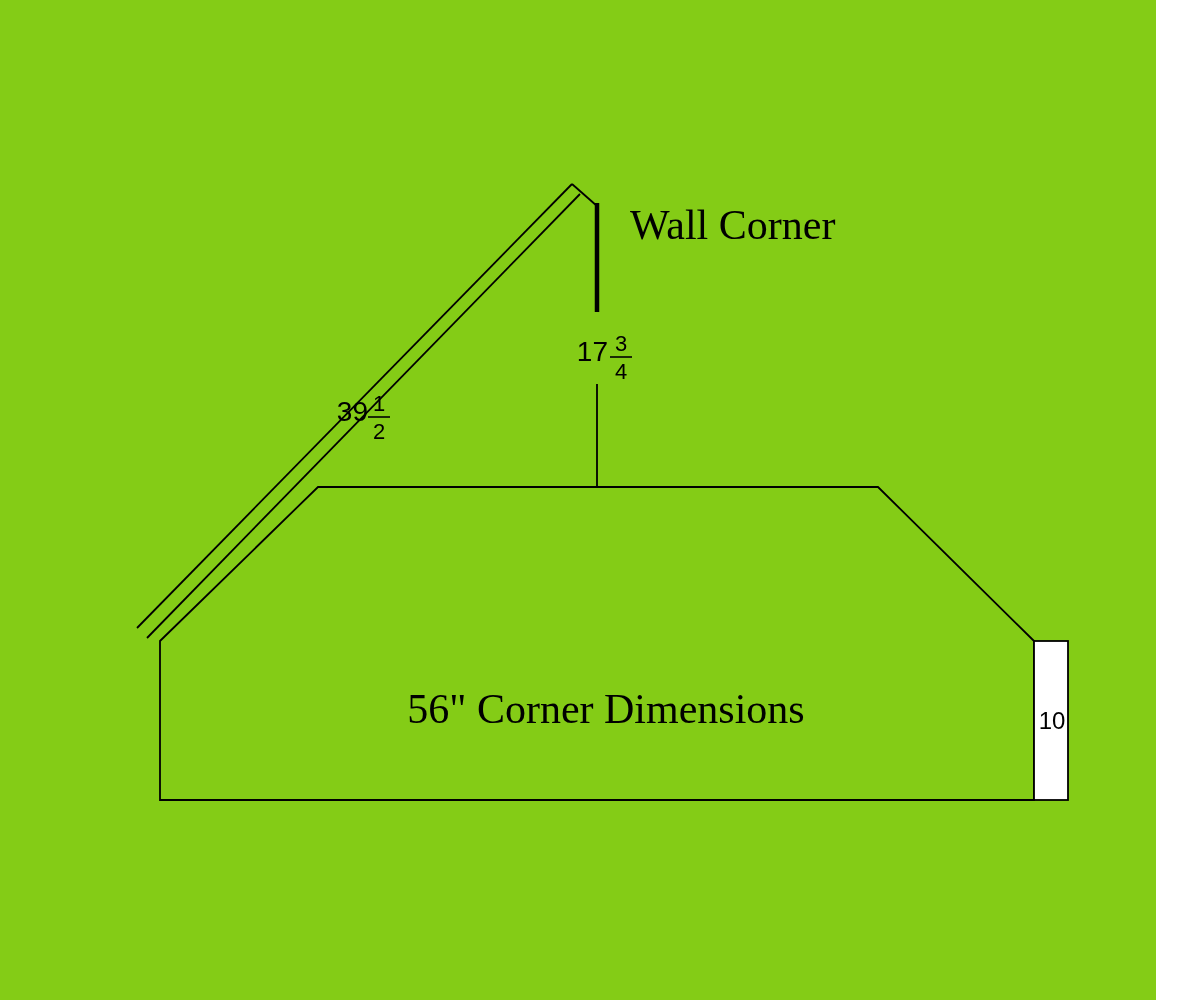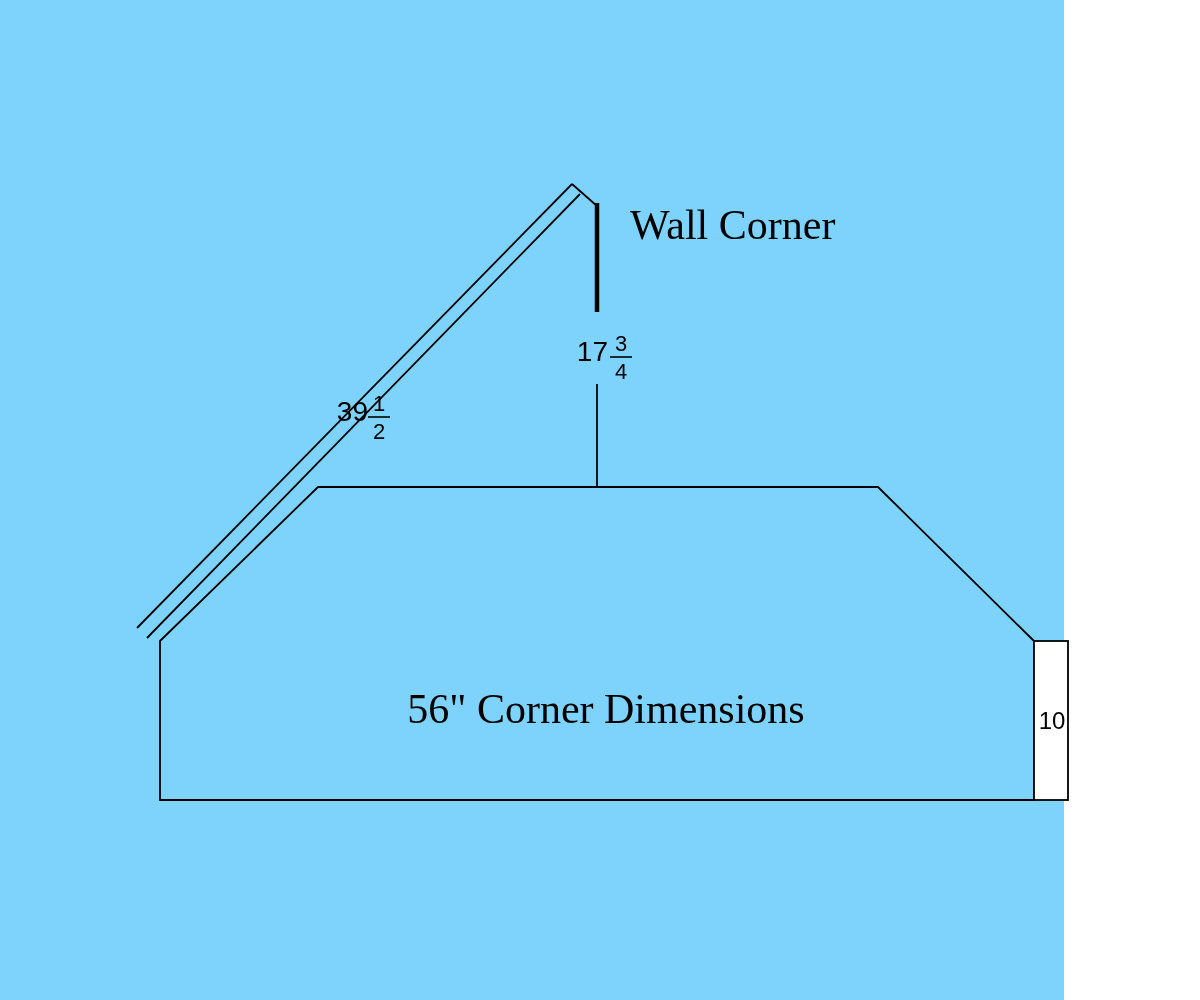--- a/index.html
+++ b/index.html
@@ -5,23 +5,23 @@
   html, body {
     margin: 0;
     padding: 0;
     background: #ffffff;
     width: 1200px;
     height: 1000px;
     overflow: hidden;
   }
   .page {
     position: relative;
-    width: 1064px;
+    width: 1156px;
     height: 1000px;
-    background: #7dd3fc;
+    background: #84cc16;
   }
   svg { display: block; }
 
   .ln {
     fill: none;
     stroke: #000000;
     stroke-width: 1.8;
     stroke-linecap: butt;
     stroke-linejoin: miter;
   }

